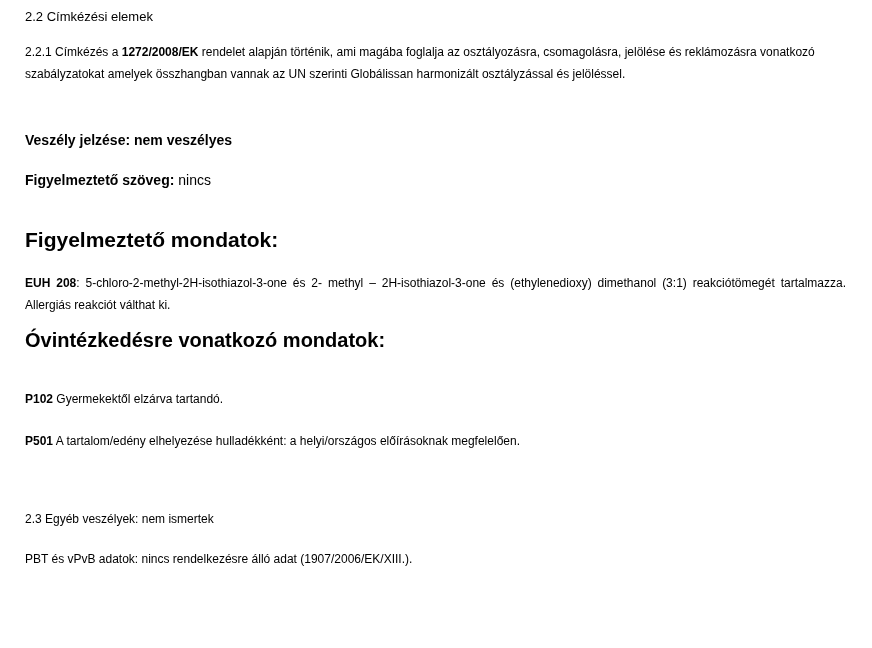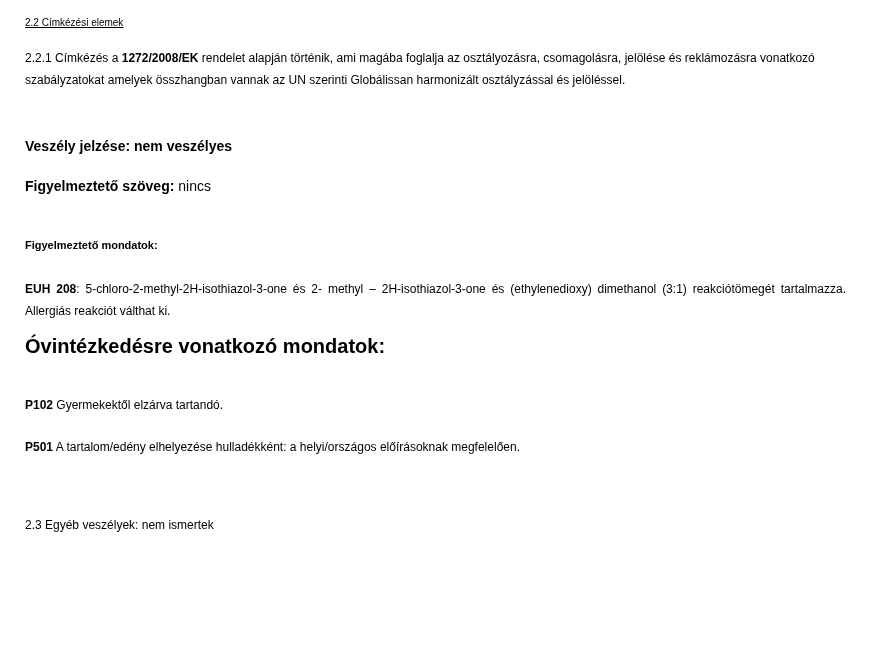--- a/index.html
+++ b/index.html
@@ -16,44 +16,43 @@
   }
   .page {
     box-sizing: border-box;
     width: 872px;
     height: 648px;
     padding: 0 26px 0 25px;
   }
   .b { font-weight: bold; }
 
   .heading-underline {
-    margin-top: 12px;
-    font-size: 10px;
+    margin-top: 6px;
+    font-size: 13px;
     line-height: 21px;
-    text-decoration: underline;
   }
   .body-para {
     font-size: 12px;
     line-height: 22px;
   }
   .para-2-2-1 {
     margin-top: 14px;
     text-align: left;
   }
   .small-bold-line {
     font-size: 14px;
     line-height: 19px;
     font-weight: bold;
   }
   .small-bold-line .normal-part { font-weight: normal; }
   .hazard-line { margin-top: 46px; }
   .signal-line { margin-top: 21px; }
   .big-heading {
     margin-top: 38px;
-    font-size: 11px;
+    font-size: 21px;
     line-height: 23px;
     font-weight: bold;
   }
   .euh-208 { margin-top: 21px; text-align: justify; }
   .euh-211 { margin-top: 11px; text-align: justify; }
   .mid-heading {
     margin-top: 14px;
     font-size: 20px;
     line-height: 21px;
     font-weight: bold;
@@ -82,14 +81,15 @@
 
 
   <div class="mid-heading"><span class="b">Óvintézkedésre vonatkozó mondatok:</span></div>
 
   <div class="body-para p102"><span class="b">P102</span><span class="normal-part"> Gyermekektől elzárva tartandó.</span></div>
 
   <div class="body-para p501"><span class="b">P501</span><span class="normal-part"> A tartalom/edény elhelyezése hulladékként: a helyi/országos előírásoknak megfelelően.</span></div>
 
   <div class="body-para sec-2-3"><span class="normal-part">2.3 Egyéb veszélyek: nem ismertek</span></div>
 
+  <div class="body-para pbt"><span class="normal-part">PBT és vPvB adatok: nincs rendelkezésre álló adat (1907/2006/EK/XIII.).</span></div>
 
 </div>
 
 </body></html>

